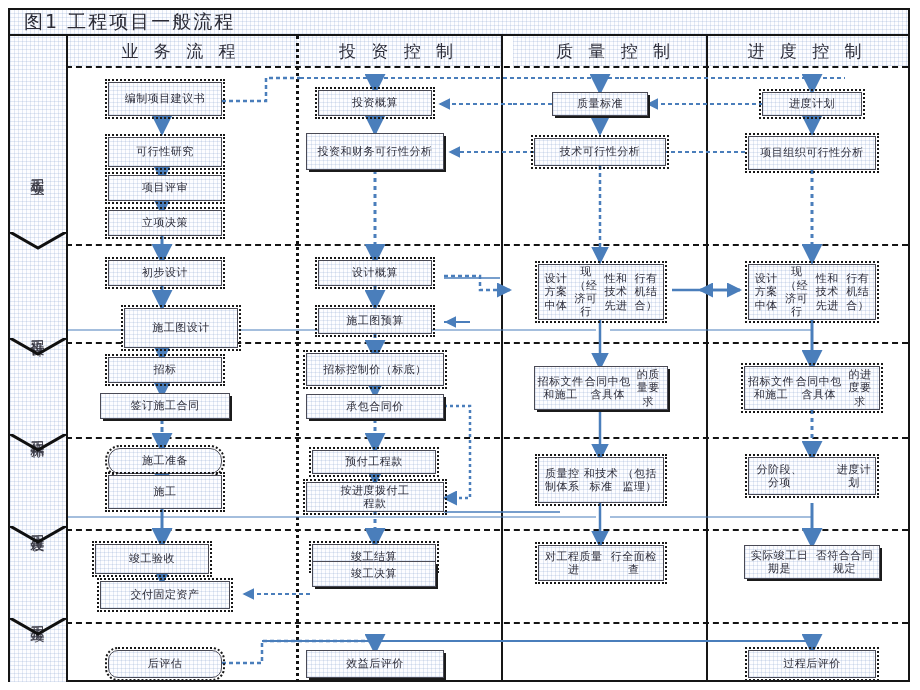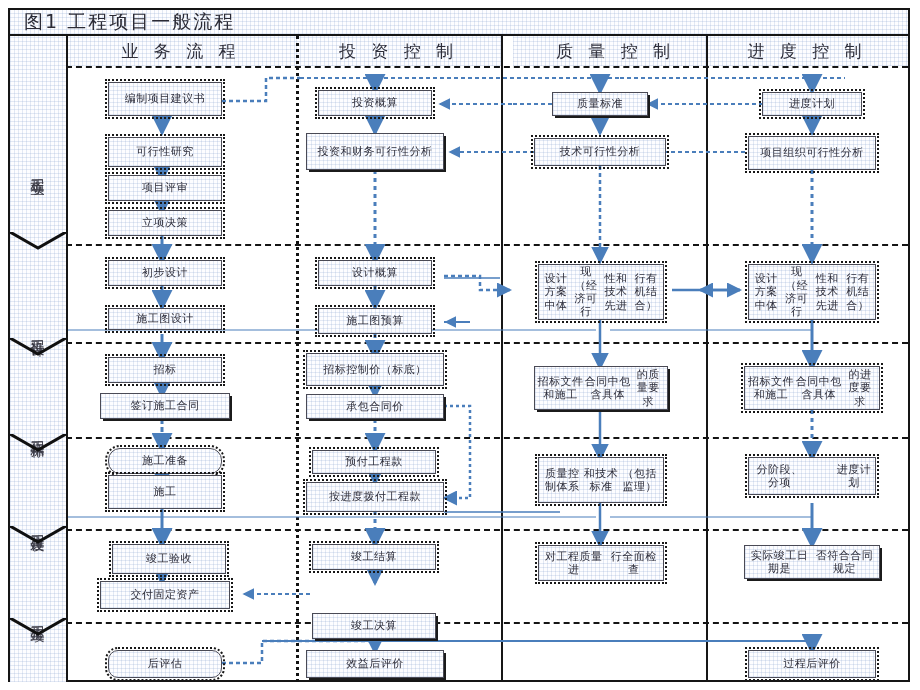--- a/index.html
+++ b/index.html
@@ -256,48 +256,48 @@
   </svg>
 
   <div class="box tex dot" style="left:108px;top:82px;width:114px;height:34px;">
       <span>编制项目</span>
       <span>建议书</span>
     </div>
   <div class="box tex dot" style="left:108px;top:137px;width:114px;height:30px;">可行性研究</div>
   <div class="box tex dot" style="left:108px;top:175px;width:114px;height:26px;">项目评审</div>
   <div class="box tex dot" style="left:108px;top:210px;width:114px;height:26px;">立项决策</div>
   <div class="box tex dot" style="left:108px;top:260px;width:114px;height:26px;">初步设计</div>
-  <div class="box tex dot" style="left:108px;top:308px;width:114px;height:22px;">施工图设计</div>
+  <div class="box tex dot" style="left:124px;top:308px;width:114px;height:40px;">施工图设计</div>
   <div class="box tex dot" style="left:108px;top:357px;width:114px;height:26px;">招标</div>
   <div class="box tex" style="left:100px;top:393px;width:130px;height:26px;">签订施工合同</div>
   <div class="box tex dot" style="left:108px;top:448px;width:114px;height:26px;border-radius:12px;">施工准备</div>
   <div class="box tex dot" style="left:108px;top:475px;width:114px;height:34px;">施工</div>
-  <div class="box tex dot" style="left:112px;top:544px;width:114px;height:30px;">竣工验收</div>
+  <div class="box tex dot" style="left:95px;top:544px;width:114px;height:30px;">竣工验收</div>
   <div class="box tex dot" style="left:100px;top:581px;width:130px;height:28px;">交付固定资产</div>
   <div class="box tex dot" style="left:108px;top:650px;width:114px;height:28px;border-radius:10px;">后评估</div>
 
   <div class="box tex dot" style="left:318px;top:90px;width:114px;height:26px;">投资概算</div>
   <div class="box tex" style="left:306px;top:133px;width:138px;height:37px;">
       <span>投资和财务可行</span>
       <span>性分析</span>
     </div>
   <div class="box tex dot" style="left:318px;top:260px;width:114px;height:26px;">设计概算</div>
   <div class="box tex dot" style="left:318px;top:308px;width:114px;height:26px;">施工图预算</div>
   <div class="box tex dot" style="left:306px;top:353px;width:138px;height:33px;">
       <span>招标控制价</span>
       <span>（标底）</span>
     </div>
   <div class="box tex" style="left:306px;top:394px;width:138px;height:25px;">承包合同价</div>
   <div class="box tex dot" style="left:312px;top:450px;width:124px;height:24px;">预付工程款</div>
-  <div class="box tex dot" style="left:306px;top:482px;width:138px;height:30px;">
+  <div class="box tex dot" style="left:306px;top:482px;width:138px;height:30px;flex-direction:column;">
       <span>按进度拨付工</span>
       <span>程款</span>
     </div>
   <div class="box tex dot" style="left:312px;top:544px;width:124px;height:26px;">竣工结算</div>
-  <div class="box tex" style="left:312px;top:613px;width:124px;height:26px;">竣工决算</div>
+  <div class="box tex" style="left:312px;top:561px;width:124px;height:26px;">竣工决算</div>
   <div class="box tex" style="left:306px;top:650px;width:138px;height:28px;">效益后评价</div>
 
   <div class="box tex" style="left:552px;top:92px;width:96px;height:24px;">质量标准</div>
   <div class="box tex dot" style="left:534px;top:138px;width:132px;height:28px;">技术可行性分析</div>
   <div class="box tex dot" style="left:538px;top:264px;width:126px;height:56px;">
       <span>设计方案中体</span>
       <span>现（经济可行</span>
       <span>性和技术先进</span>
       <span>行有机结合）</span>
     </div>

